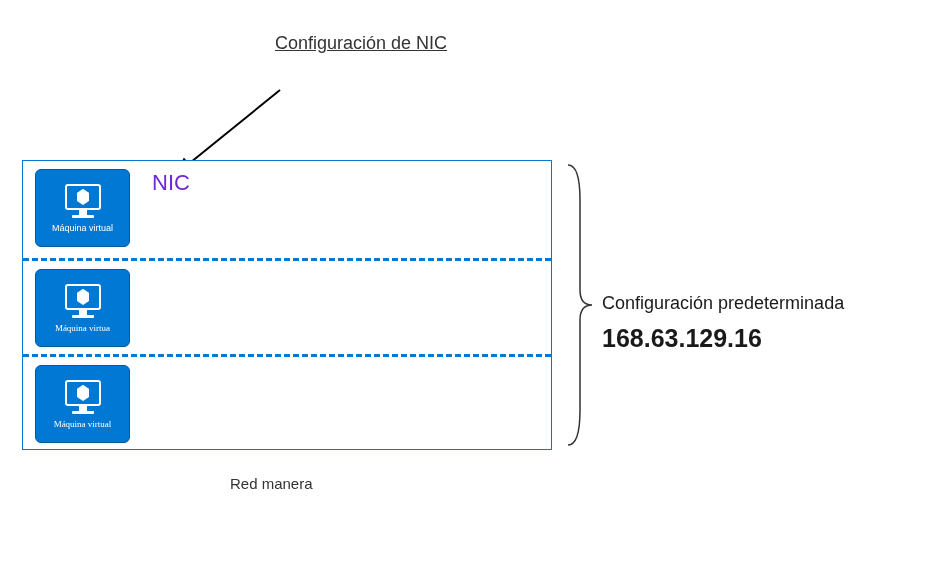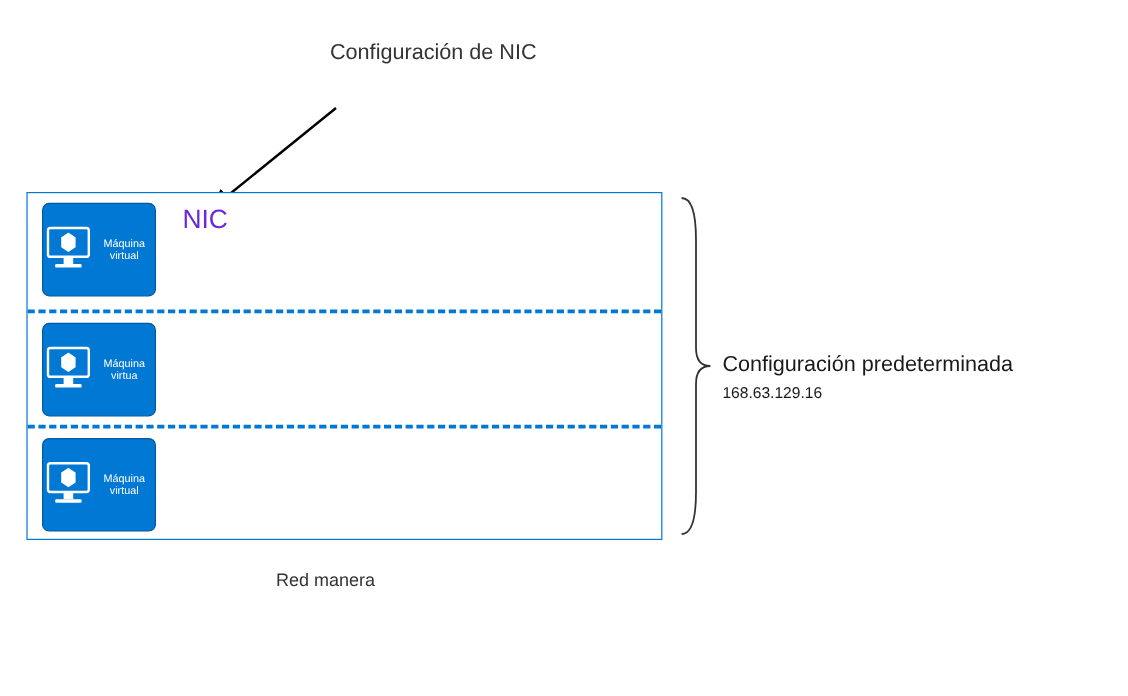--- a/index.html
+++ b/index.html
@@ -10,20 +10,21 @@
       font-family: 'Segoe UI', Arial, sans-serif;
       position: relative;
     }
     .annotation {
       position: absolute;
       top: 30px;
       left: 275px;
       font-size: 18px;
       color: #333;
       line-height: 1.5;
+      text-decoration: underline;
     }
     .arrow-svg {
       position: absolute;
       top: 85px;
       left: 160px;
       pointer-events: none;
     }
     .vnet-box {
       position: absolute;
       top: 160px;
@@ -33,29 +34,30 @@
       border: 1.5px solid #0078d4;
       background: white;
     }
     .subnet {
       position: relative;
       height: 96.6px;
       padding: 8px 12px;
     }
     .subnet:not(:first-child) {
       border-top: 3px dashed #0078d4;
+      font-family: Liberation Serif, serif;
     }
     .vm-tile {
       background: #0078d4;
       color: white;
       width: 95px;
       height: 78px;
       border-radius: 6px;
       display: inline-flex;
-      flex-direction: row;
+      flex-direction: column;
       align-items: center;
       justify-content: center;
       border: 1px solid #005a9e;
       position: relative;
     }
     .vm-icon {
       width: 42px;
       height: 38px;
       position: relative;
       margin-bottom: 2px;
@@ -83,22 +85,22 @@
     .default-config {
       position: absolute;
       top: 245px;
       left: 602px;
       font-size: 18px;
       color: #1a1a1a;
       line-height: 1.6;
       margin-top: 44px;
     }
     .default-config .ip {
-      font-weight: normal;
-      font-size: 13px;
+      font-weight: bold;
+      font-size: 25px;
     }
     .vnet-caption {
       position: absolute;
       top: 475px;
       left: 230px;
       font-size: 15px;
       color: #333;
     }
   </style>
 </head>

